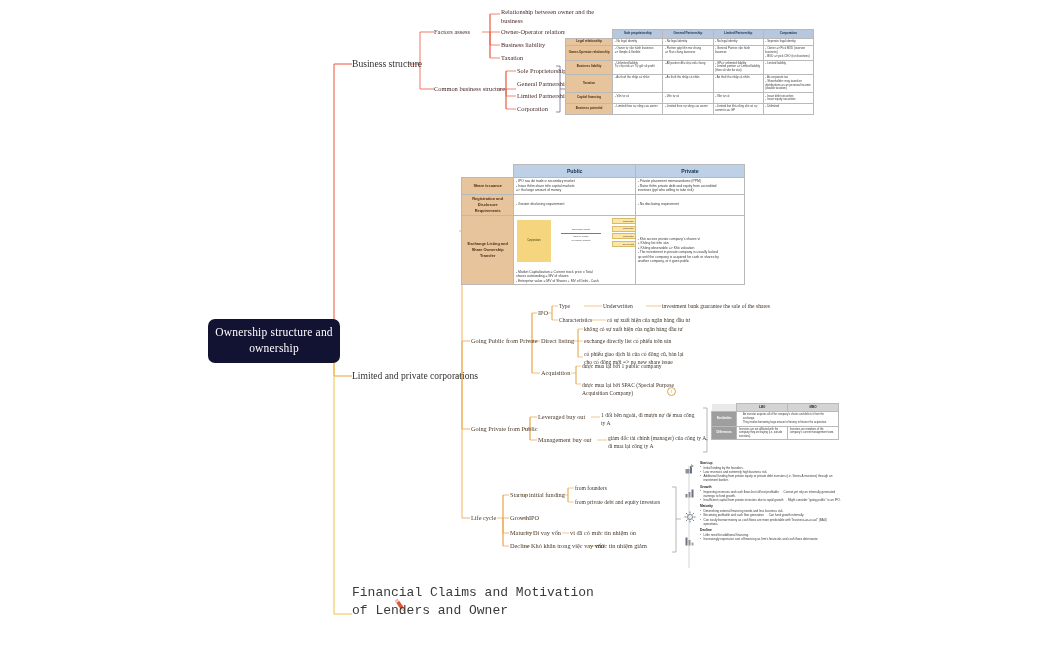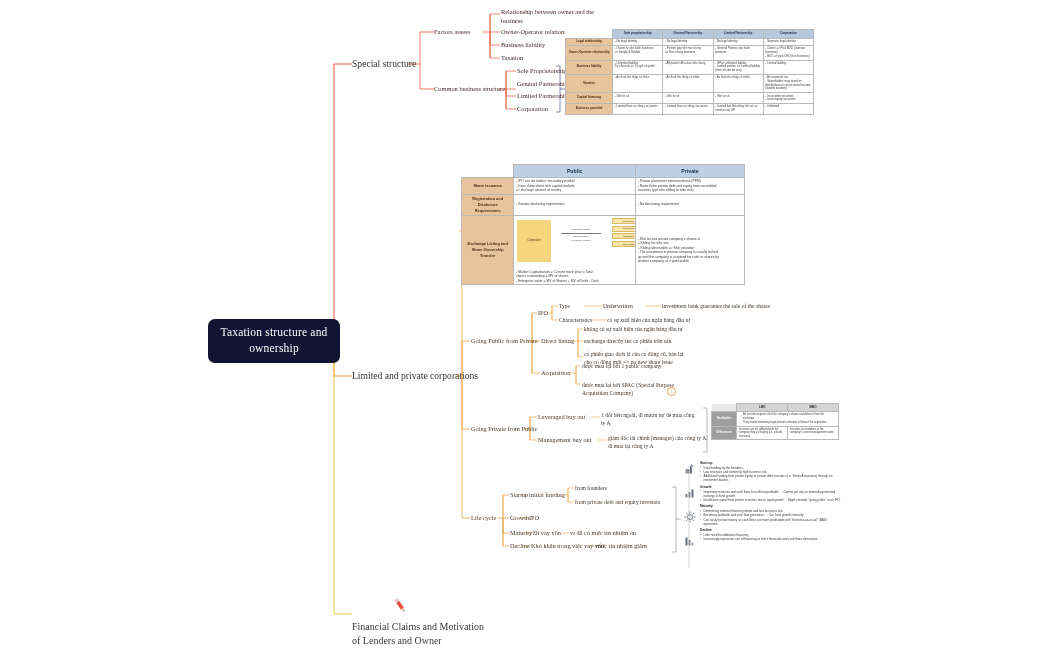--- a/index.html
+++ b/index.html
@@ -78,22 +78,22 @@
         margin-bottom:.6px;}
   .lc-li{font-family:"Liberation Sans",sans-serif;font-size:3.0px;color:#3a3a3a;line-height:1.34;
         padding-left:3.5px;position:relative;margin-bottom:.4px;}
   .lc-li:before{content:"•";position:absolute;left:0;top:-0.2px;color:#555;}
   .lc-icons{position:absolute;left:681px;top:463px;width:18px;}
   .lc-icon{height:24px;display:flex;align-items:flex-start;justify-content:center;font-size:9px;
         color:#5b6570;}
 
   
   .pencil{position:absolute;left:392px;top:598px;font-size:15px;transform:rotate(0deg);}
-  .footer-lbl{position:absolute;left:352px;top:620px;font-size:10px;line-height:1.42;
-        color:#3a3a3a;font-family:Liberation Serif, serif;white-space:pre-line;}
+  .footer-lbl{position:absolute;left:352px;top:584px;font-size:13px;line-height:1.42;
+        color:#3a3a3a;font-family:Liberation Mono, monospace;white-space:pre-line;}
 
   .spac-dot{position:absolute;left:667px;top:387px;width:7px;height:7px;border-radius:50%;
         border:.7px solid #e0a24a;color:#e0a24a;font-size:4.5px;display:flex;
         align-items:center;justify-content:center;font-family:"Liberation Sans",sans-serif;}
 </style>
 </head>
 <body>
 
 <div class="canvas">
 
@@ -171,25 +171,25 @@
     <path d="M523,546 L530,546" stroke="#e8a13c" stroke-width=".6" fill="none"></path>
     <path d="M588,546 L595,546" stroke="#e8a13c" stroke-width=".6" fill="none"></path>
 
     <path d="M672,487 L676,487 L676,552 L672,552" stroke="#9a9a9a" stroke-width=".7" fill="none"></path>
     <path d="M676,519 L681,519" stroke="#9a9a9a" stroke-width=".7" fill="none"></path>
 
     <path d="M689,466 L689,568" stroke="#b9b9b9" stroke-width=".6" fill="none"></path>
   </svg>
 
   <div class="center-node">
-    <span>Taxation structure
+    <span>Ownership structure
 and ownership</span>
   </div>
 
-  <div class="lbl l-main" style="left:352px;top:58px;">Special structure</div>
+  <div class="lbl l-main" style="left:352px;top:58px;">Business structure</div>
 
   <div class="lbl l-red" style="left:434px;top:28px;">Factors assess</div>
   <div class="lbl l-red" style="left:434px;top:85px;">Common business structure</div>
 
   <div class="lbl l-red" style="left:501px;top:8px;line-height:1.35;">Relationship between owner and the
 business</div>
   <div class="lbl l-red" style="left:501px;top:28px;">Owner-Operator relationship</div>
   <div class="lbl l-red" style="left:501px;top:41px;">Business liability</div>
   <div class="lbl l-red" style="left:501px;top:54px;">Taxation</div>
 

